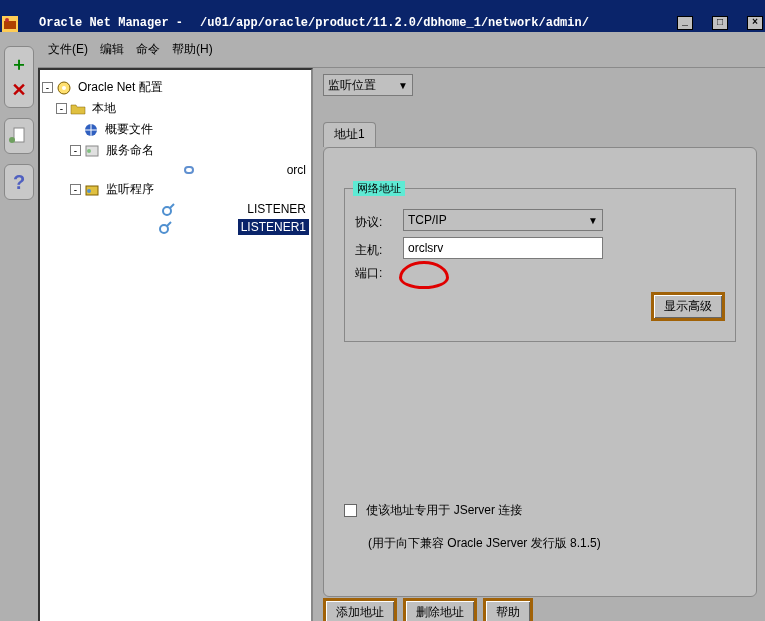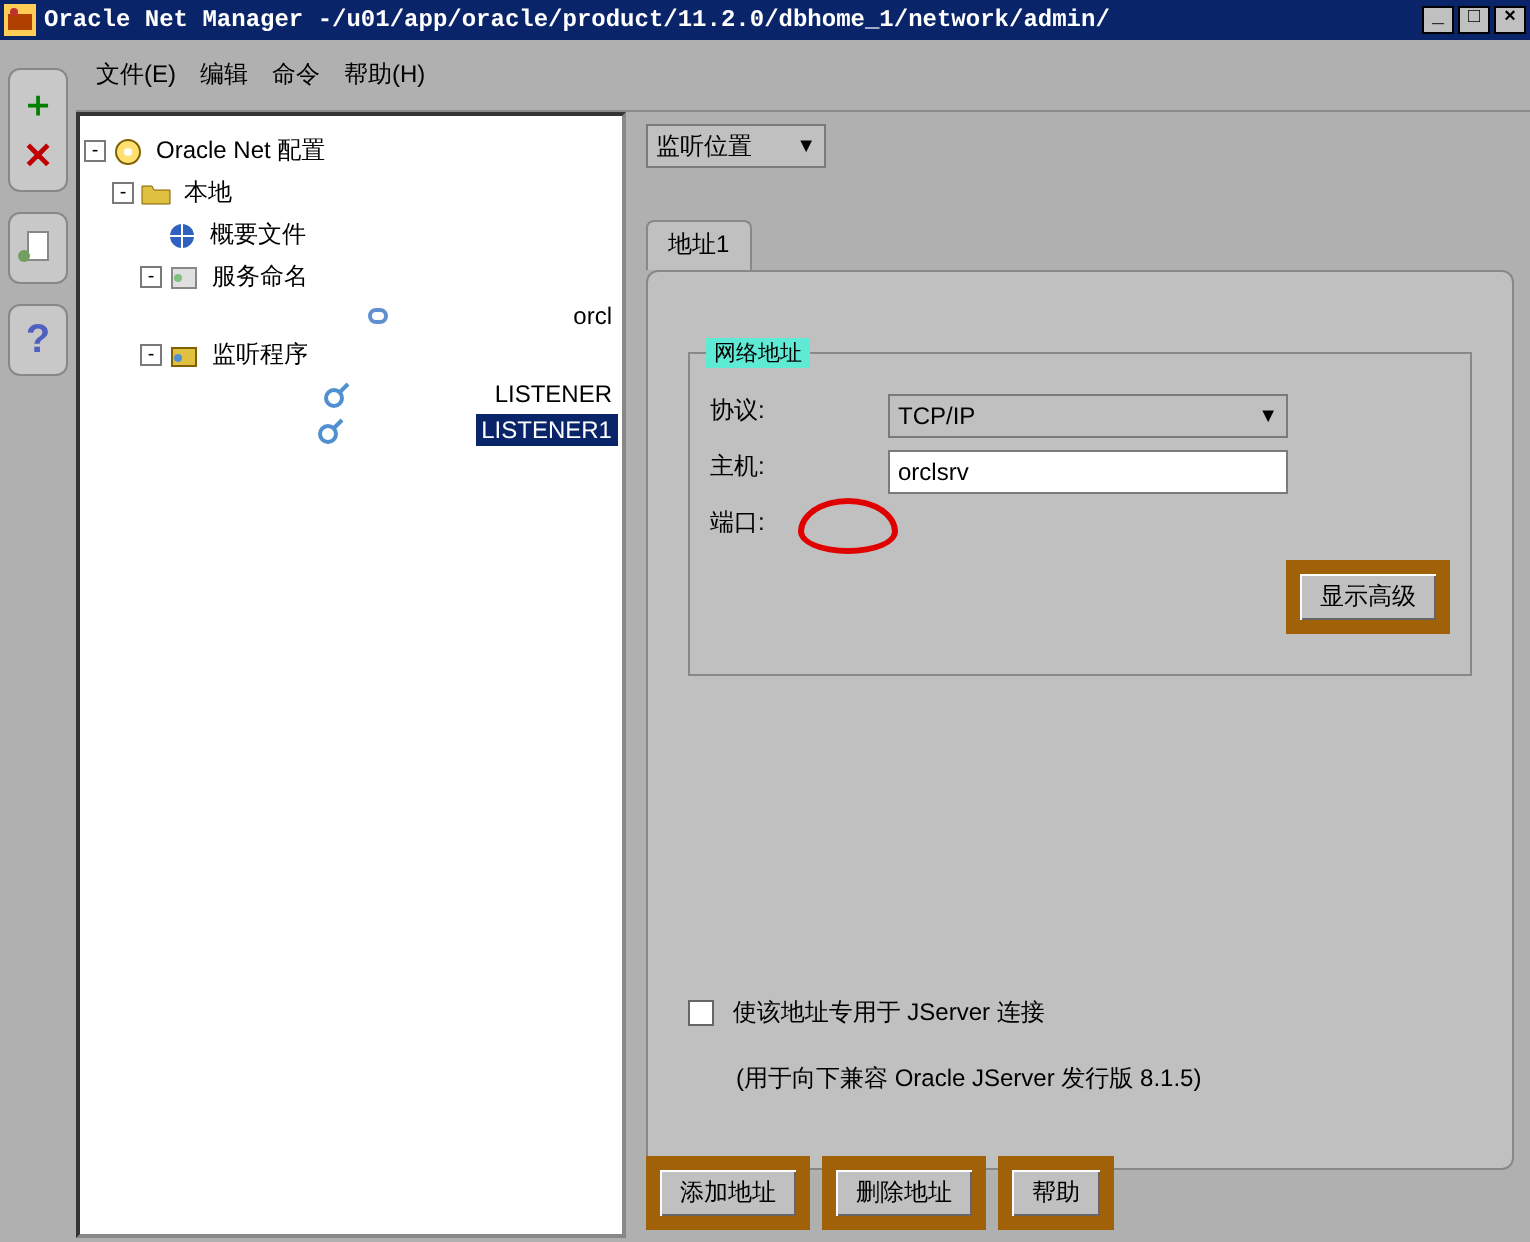--- a/index.html
+++ b/index.html
@@ -10,25 +10,26 @@
     background: #a0a0a0;
     width: 765px; height: 621px;
     overflow: hidden;
   }
 
   
   .titlebar {
     height: 20px;
     background: linear-gradient(#0a246a, #0a246a);
     color: #fff;
-    display: flex; align-items: center;
-    padding: 4px 2px;
+    display: flex; align-items: flex-start;
+    padding: 16px 2px;
     font-family: "Courier New", monospace;
     font-size: 12px;
     font-weight: bold;
+    gap: 17px;
   }
   .titlebar .sysicon { width:16px; height:16px; margin-right:4px; display:inline-flex; }
   .titlebar .spacer { flex:1; }
   .titlebar .winbtn {
     width: 16px; height: 14px;
     border: 1px solid #000;
     background: #c0c0c0;
     color: #000;
     font-size: 10px; font-weight: bold;
     line-height: 12px; text-align: center;
@@ -137,33 +138,33 @@
     border:1px solid #888;
     background:#c0c0c0;
     padding:14px 10px 14px 10px;
     position:relative;
   }
   .groupbox .legend {
     position:absolute; top:-8px; left:8px;
     background:#5eead4; padding:0 4px;
     font-size:11px;
   }
-  .formrow { display:flex; align-items:flex-start; margin:6px 0;gap:41px; }
+  .formrow { display:flex; align-items:flex-end; margin:6px 0; }
   .formrow .lbl { width:48px; text-align:left; }
   .sel, .txt {
     height:22px; border:1px solid #7a7a7a;
     font-size:12px; font-family:inherit;
     padding:0 4px;
   }
   .sel { width:200px; background:#c0c0c0; position:relative; display:flex; align-items:center; }
   .sel .arrow { position:absolute; right:4px; font-size:10px; }
   .txt { width:200px; background:#fff; }
   .advbtn { margin-left: auto; margin-top:4px; }
   .btn {
-    border:7px solid #a16207;
+    border:3px solid #a16207;
     background:#c0c0c0;
     padding:3px 10px; font-size:12px;
     box-shadow: 1px 1px 0 #fff inset, -1px -1px 0 #666 inset;
   }
   .footer-note { margin-top:160px; font-size:12px; }
   .footer-note .indent { margin-left:24px; margin-top:16px; }
   .checkbox { width:13px; height:13px; border:1px solid #666; background:#fff; margin-right:6px; display:inline-block; vertical-align:middle; }
 
   .bottom-btns {
     position:absolute; bottom:6px; left:8px; display:flex; gap:6px;margin-top:36px;

